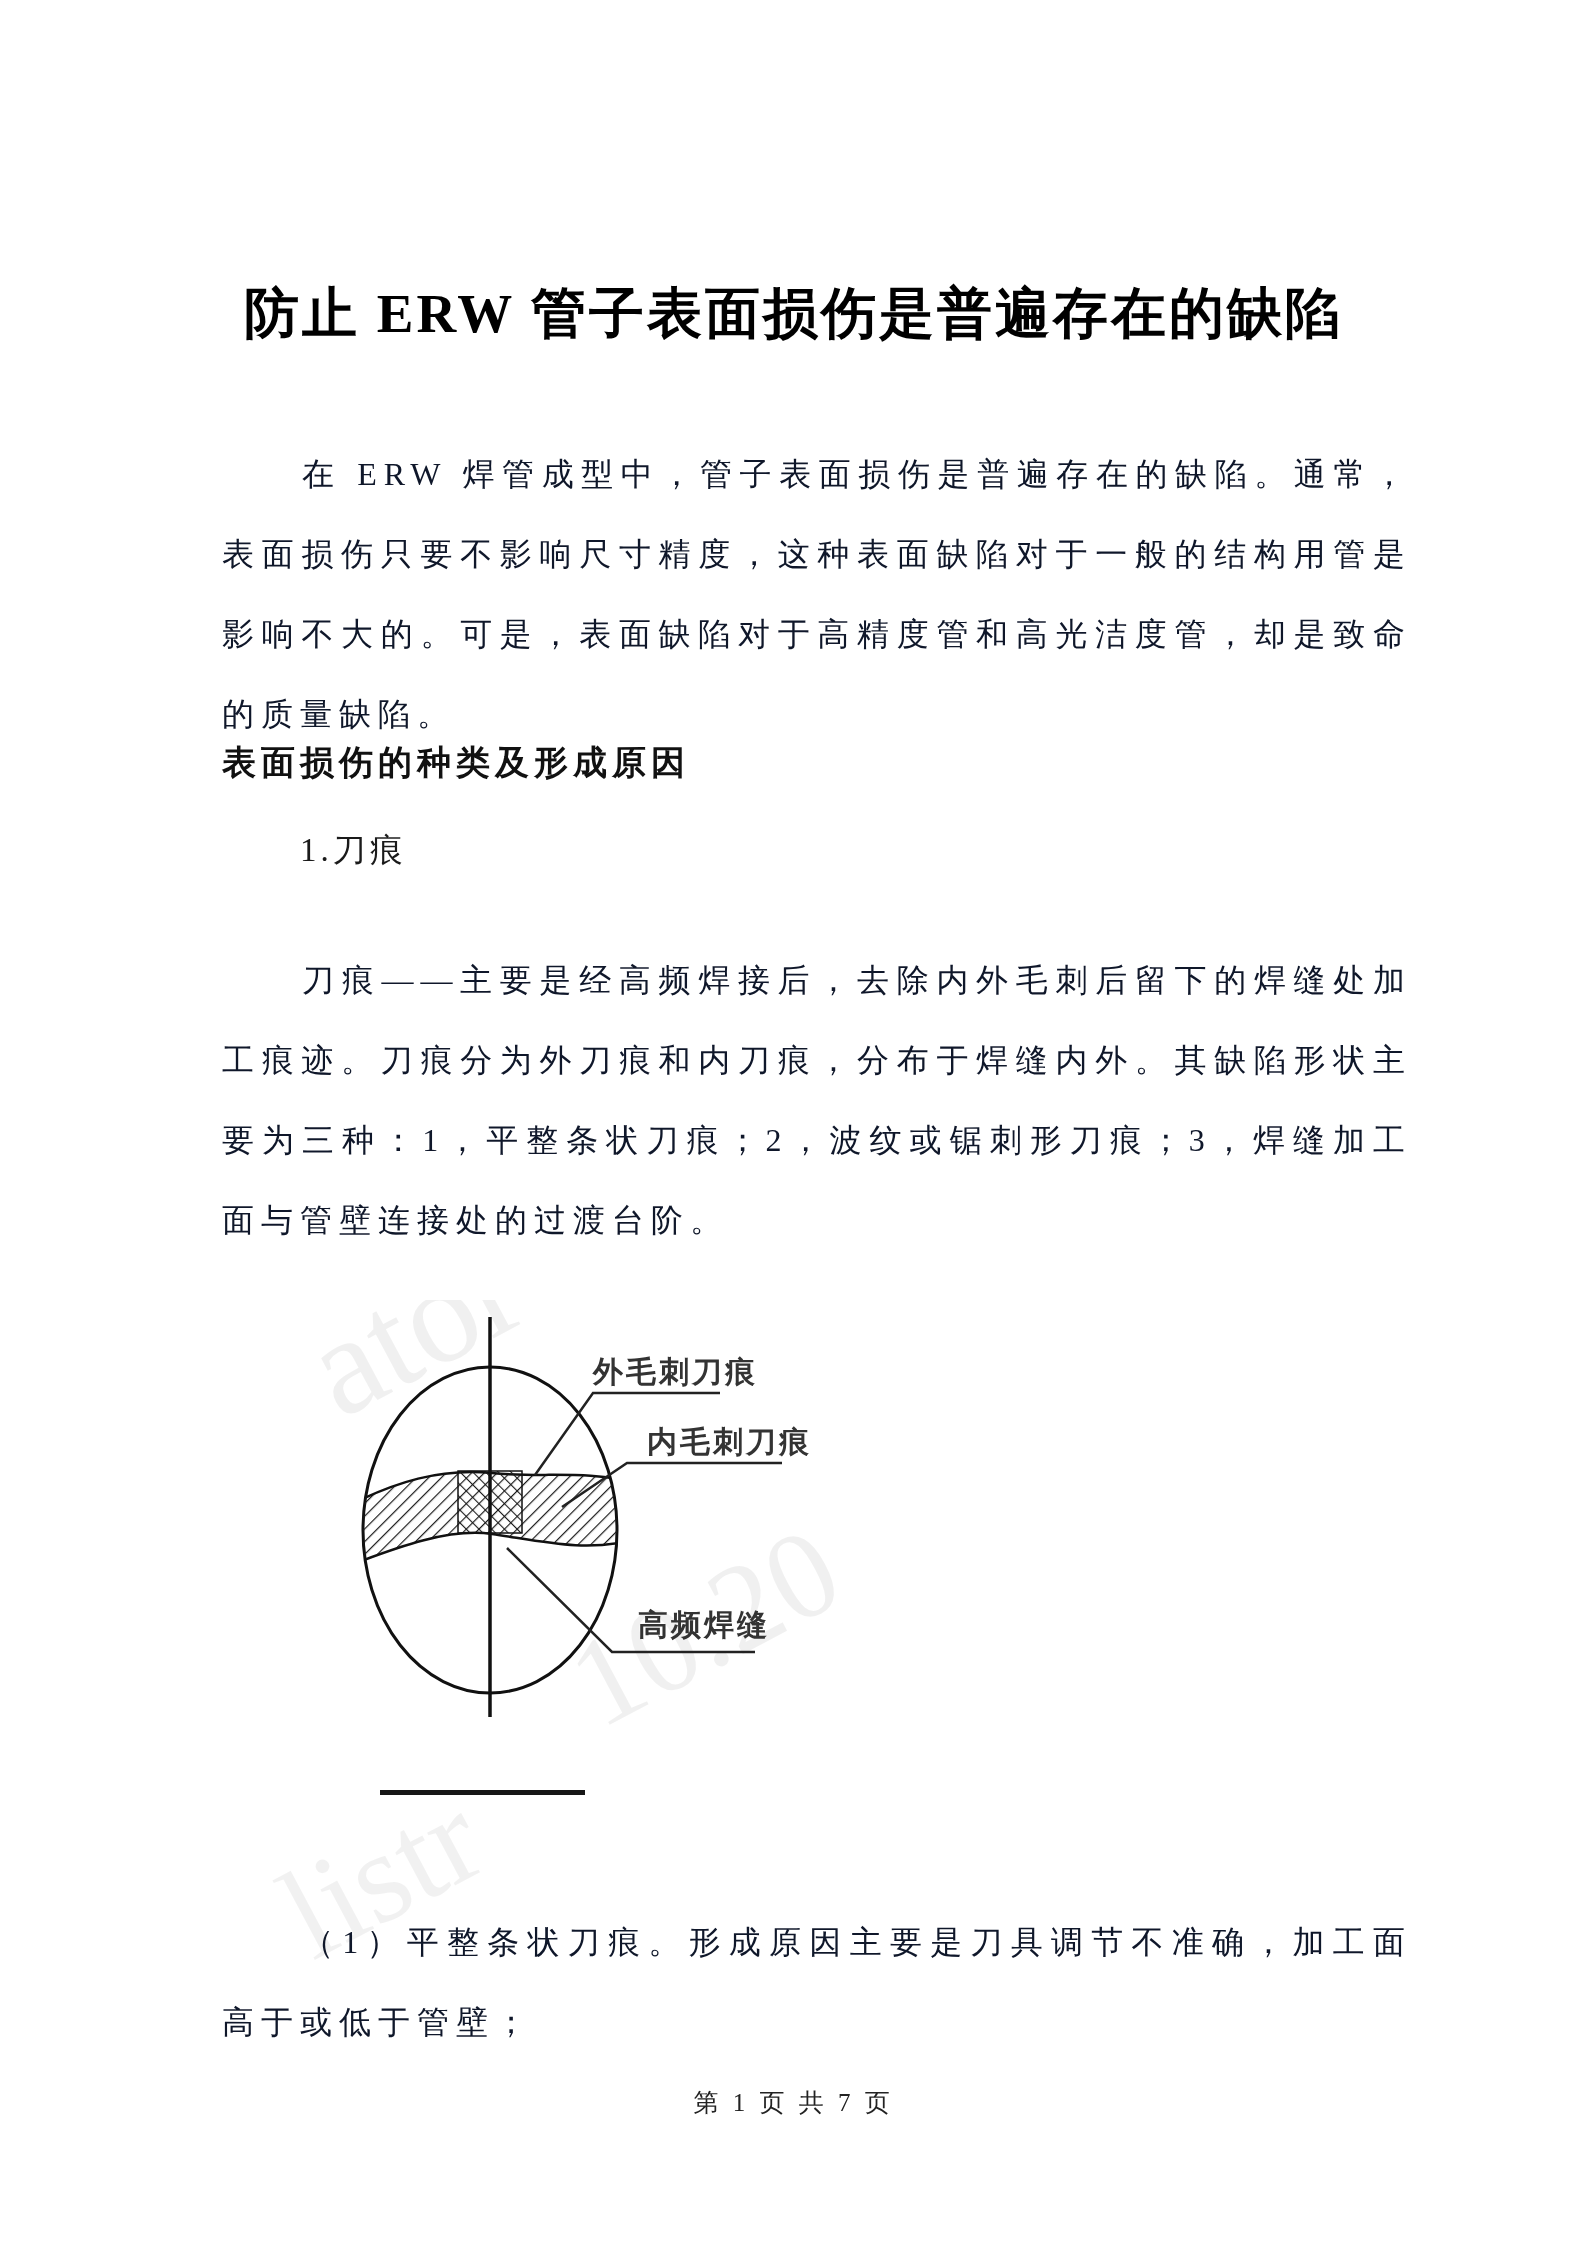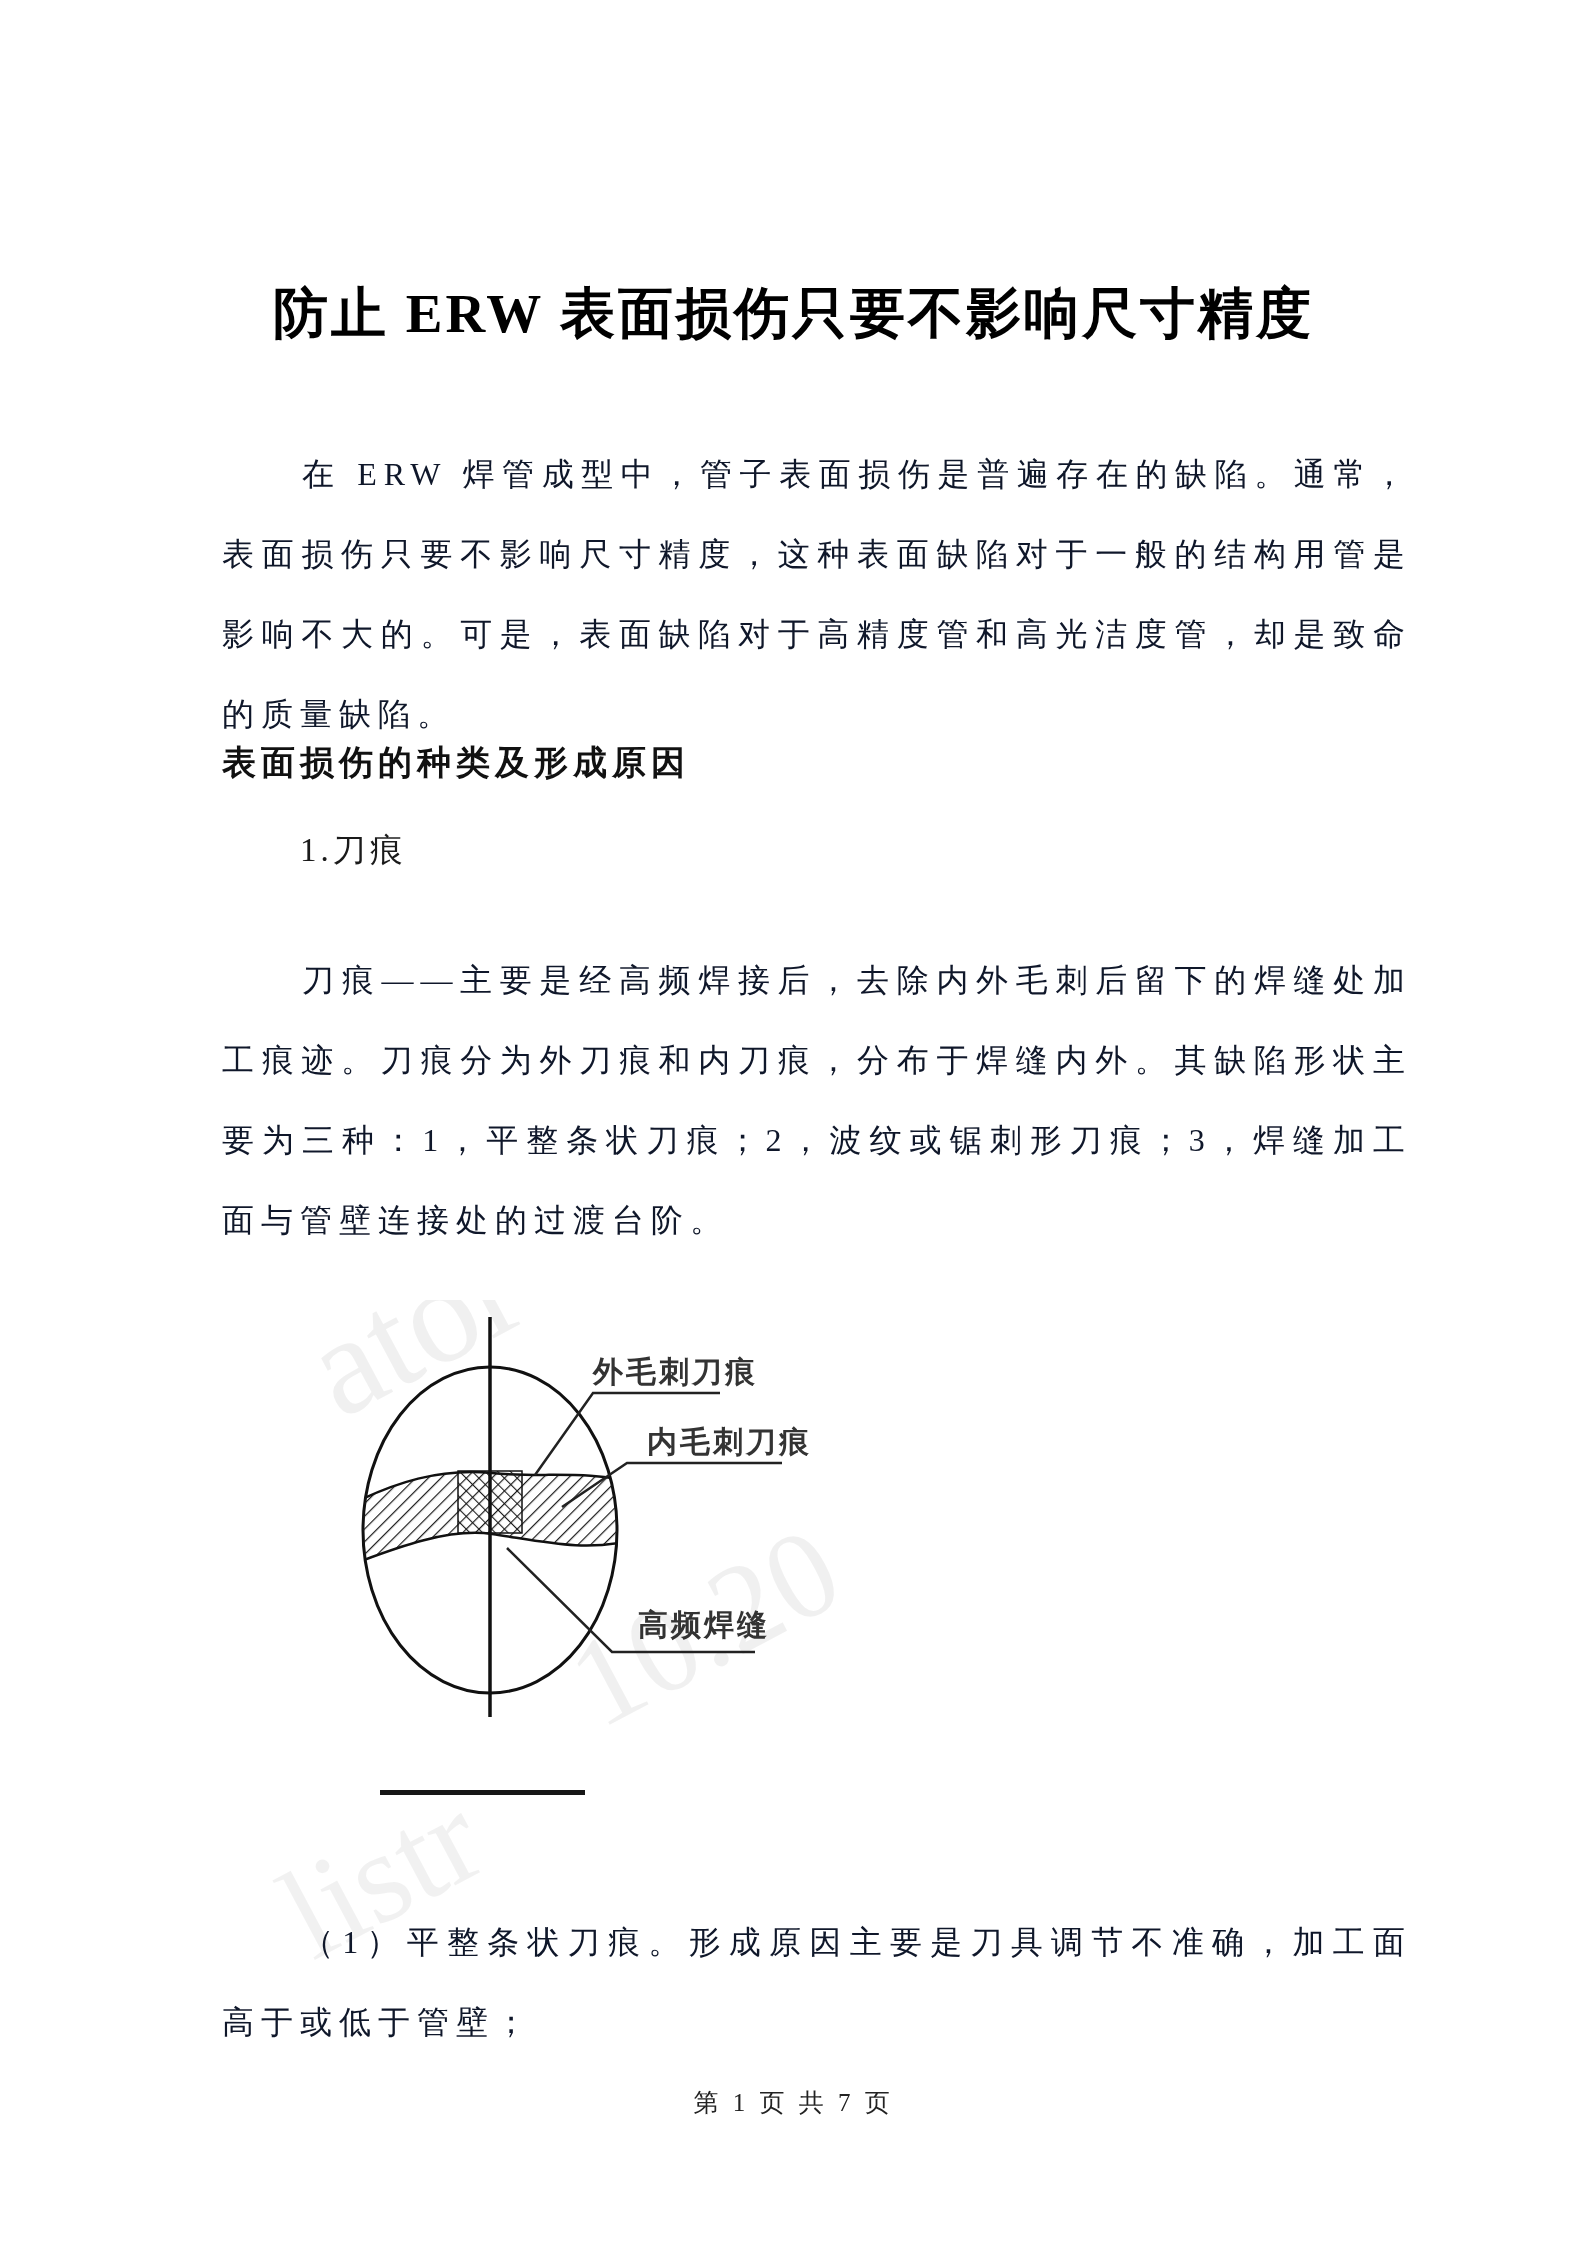--- a/index.html
+++ b/index.html
@@ -61,21 +61,21 @@
     font-size:130px;color:rgba(0,0,0,0.055);
     transform:rotate(-28deg);
     pointer-events:none;
   }
 </style>
 </head>
 <body>
 
 <div class="page">
 
-  <h1 class="doc-title">防止 ERW 表面损伤只要不影响尺寸精度</h1>
+  <h1 class="doc-title">防止 ERW 管子表面损伤是普遍存在的缺陷</h1>
 
   <p class="body-text indent2" id="p1">在 ERW 焊管成型中，管子表面损伤是普遍存在的缺陷。通常，表面损伤只要不影响尺寸精度，这种表面缺陷对于一般的结构用管是影响不大的。可是，表面缺陷对于高精度管和高光洁度管，却是致命的质量缺陷。</p>
 
   <div class="section-heading">表面损伤的种类及形成原因</div>
 
   <div id="item1">1.刀痕</div>
 
   <p class="body-text indent2" id="p2">刀痕——主要是经高频焊接后，去除内外毛刺后留下的焊缝处加工痕迹。刀痕分为外刀痕和内刀痕，分布于焊缝内外。其缺陷形状主要为三种：1，平整条状刀痕；2，波纹或锯刺形刀痕；3，焊缝加工面与管壁连接处的过渡台阶。</p>
 
   <div class="figure-wrap">

